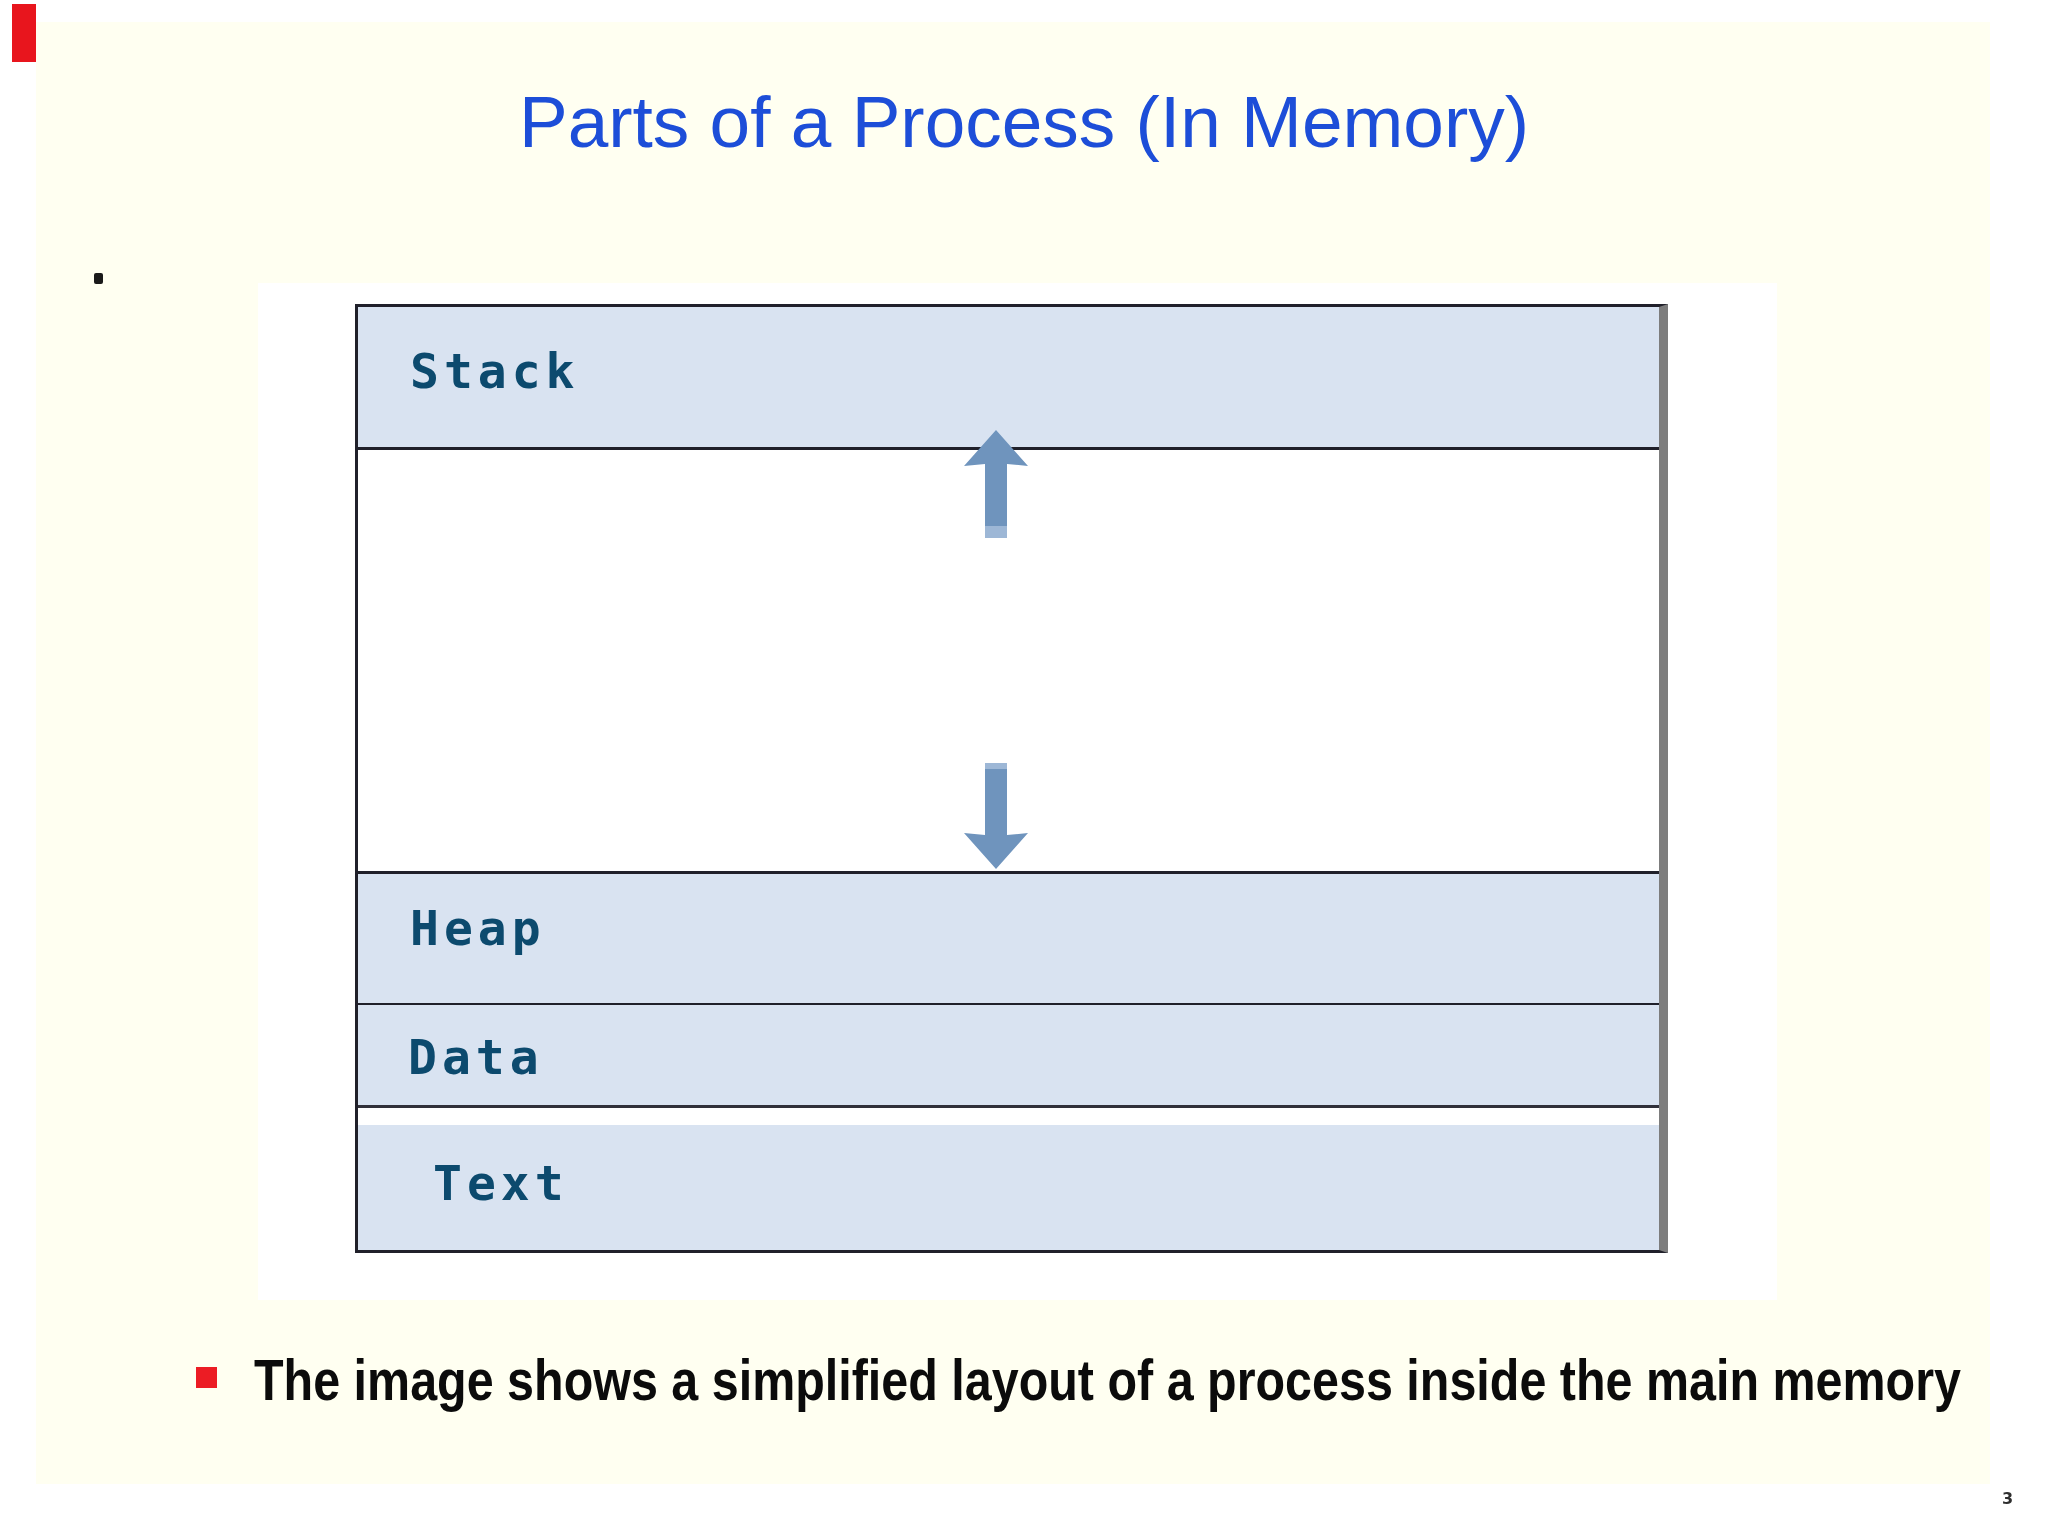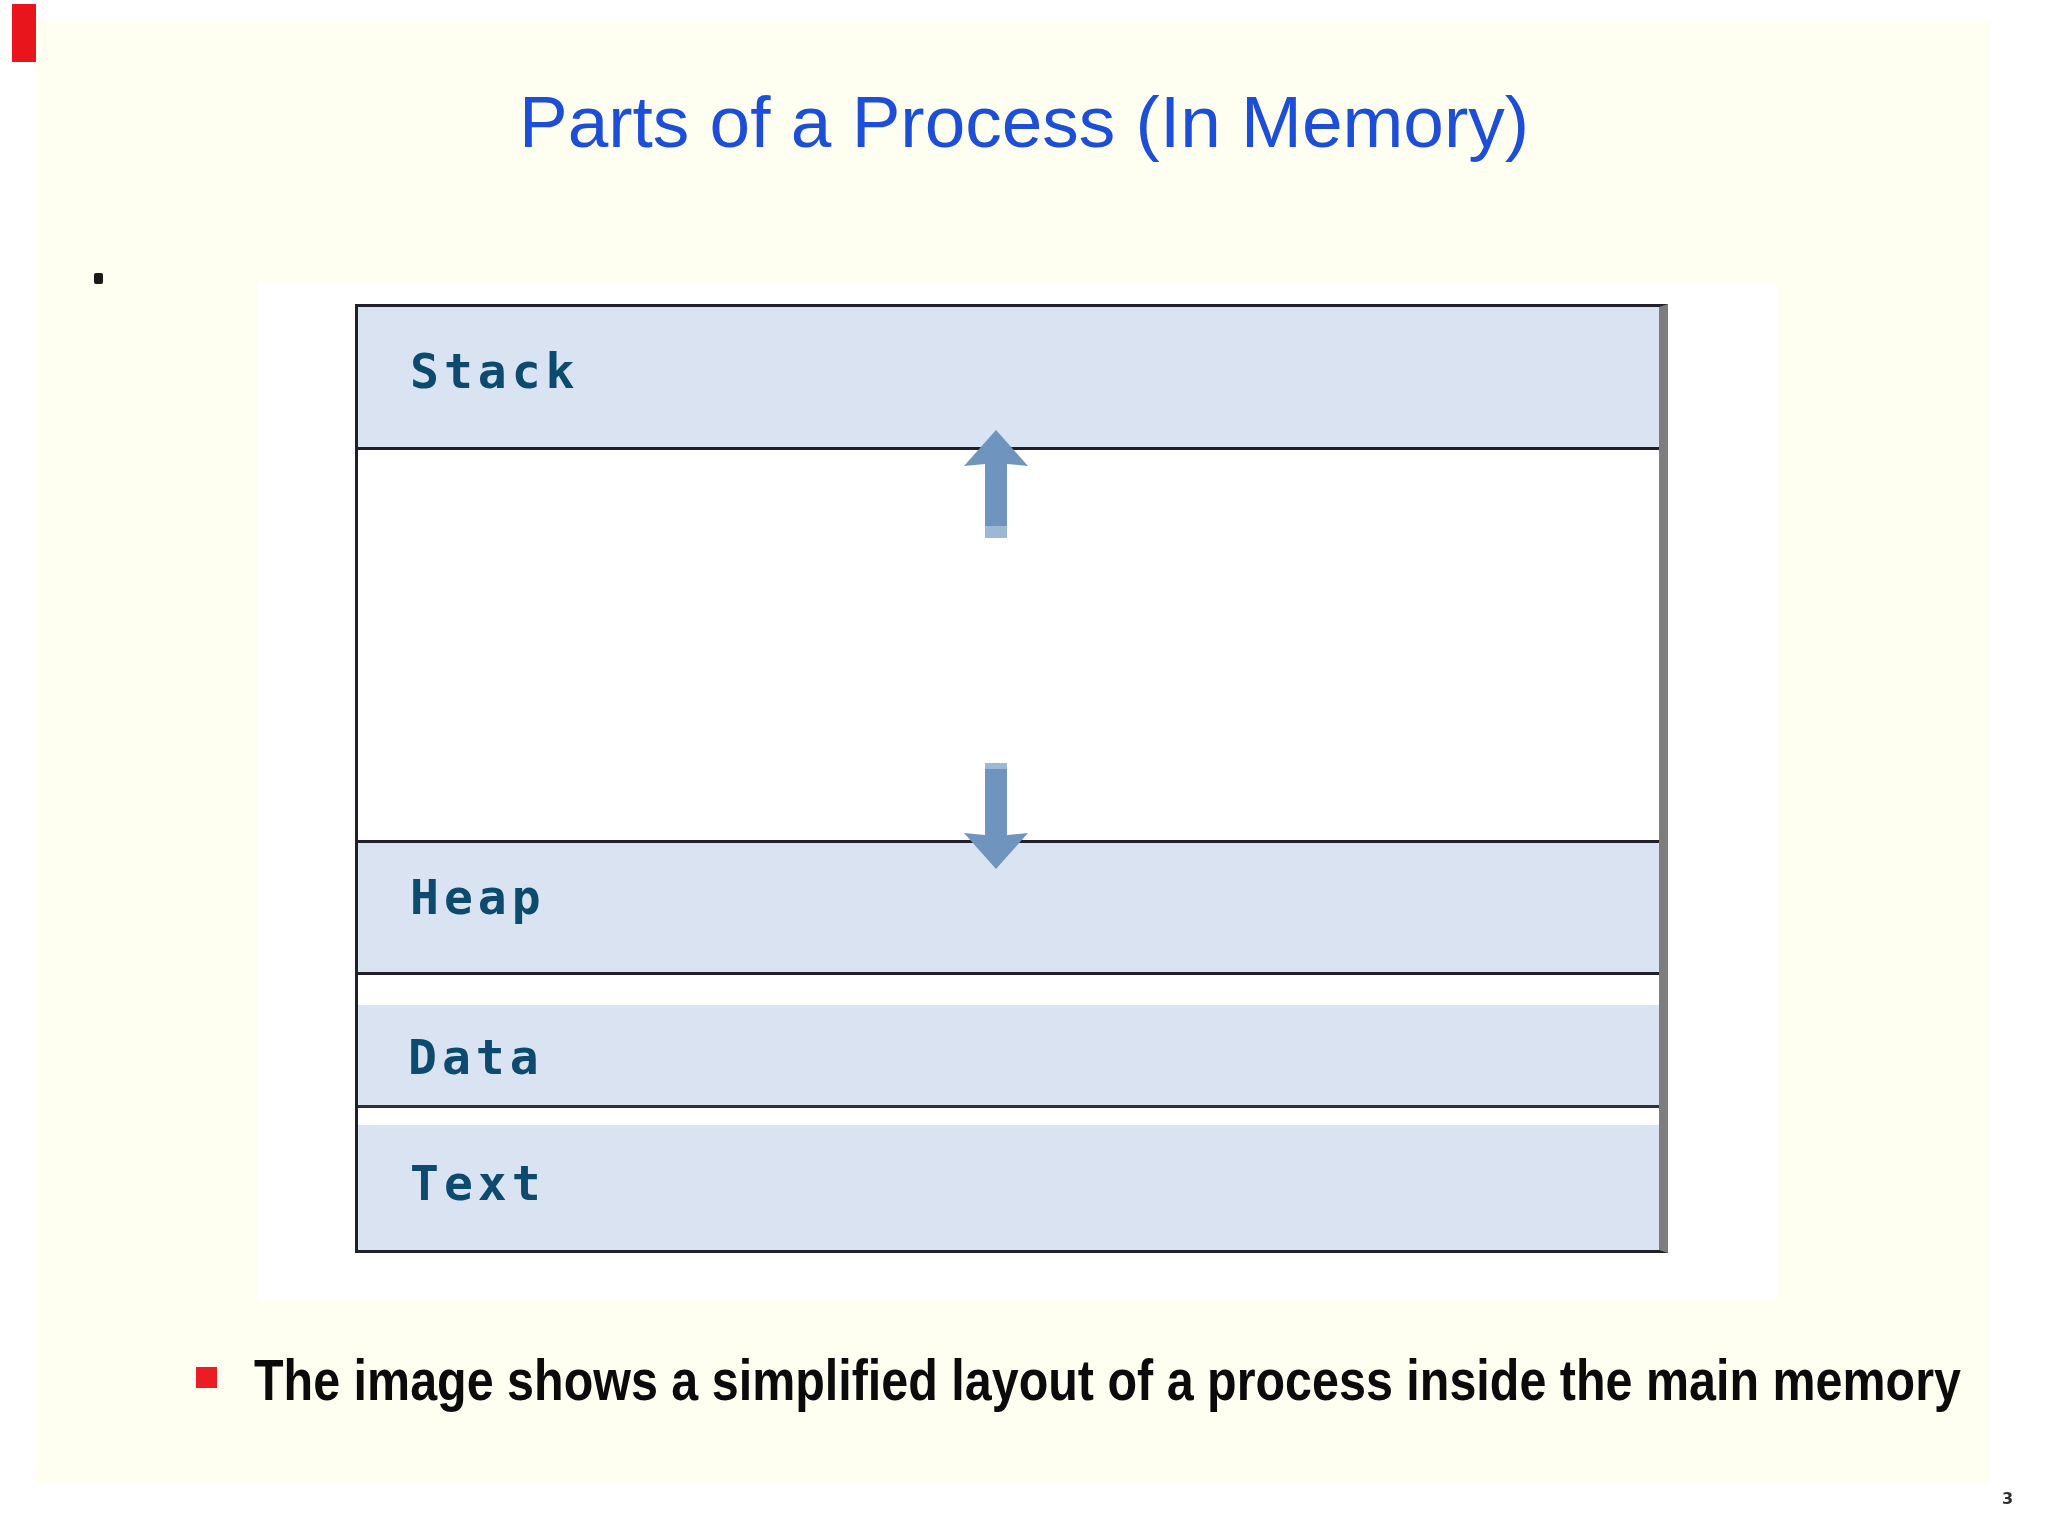--- a/index.html
+++ b/index.html
@@ -16,23 +16,23 @@
          font-size:73px;font-weight:400;color:#1d4ed8;letter-spacing:0px;line-height:1.05;}
 
   .white-panel{position:absolute;left:258px;top:283px;width:1519px;height:1017px;background:#ffffff;}
 
   .mem-box{position:absolute;left:355px;top:304px;width:1313px;height:949px;
            box-sizing:border-box;background:#ffffff;
            border:3px solid #20202a;border-right:9px solid #7d7d7d;}
 
   .band{position:absolute;left:0;width:100%;box-sizing:border-box;background:#d9e3f1;}
   .band-stack{top:0;height:143px;border-bottom:3px solid #20202a;}
-  .band-heap {top:533px;height:135px;border-top:3px solid #20202a;border-bottom:3px solid #20202a;}
+  .band-heap {top:564px;height:135px;border-top:3px solid #20202a;border-bottom:3px solid #20202a;}
   .band-data {top:698px;height:103px;border-bottom:3px solid #30303a;}
-  .band-text {top:818px;height:125px;}
+  .band-text {top:818px;height:125px;padding-left:23px;}
 
   .band-label{display:block;font-family:"DejaVu Sans Mono","Liberation Mono",monospace;
               font-weight:700;font-size:48px;letter-spacing:5px;color:#0c4a6e;line-height:1;}
   .band-stack .band-label{margin:40px 0 0 52px;}
   .band-heap  .band-label{margin:30px 0 0 52px;}
   .band-data  .band-label{margin:28px 0 0 50px;}
   .band-text  .band-label{margin:34px 0 0 52px;}
 
   .arrow{position:absolute;z-index:5;}
   .arrow-up{left:604px;top:123px;}

